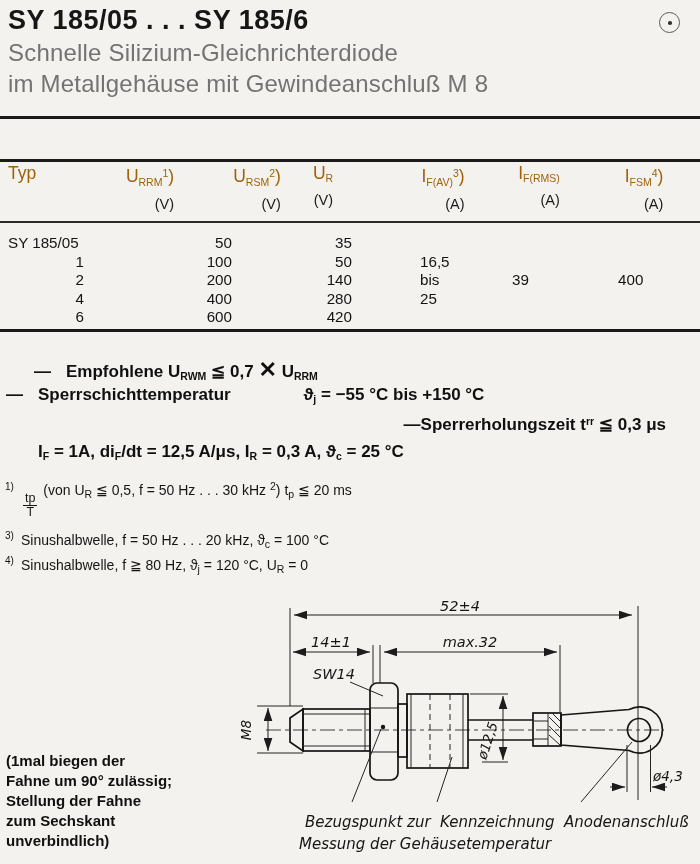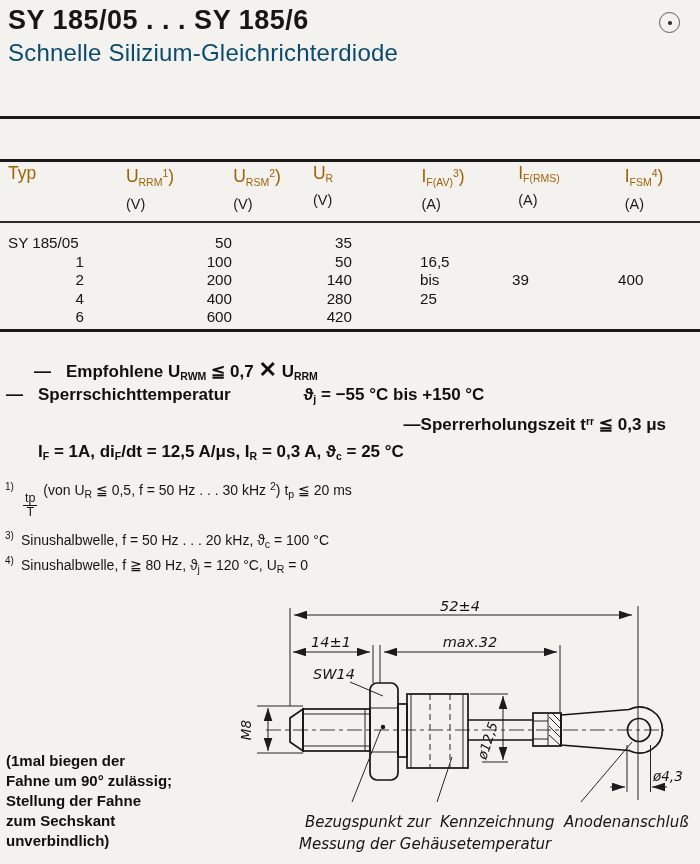--- a/index.html
+++ b/index.html
@@ -1,32 +1,32 @@
 <!DOCTYPE html>
 <html><head>
 <meta charset="utf-8">
 <style>
   html,body{margin:0;padding:0;}
   .page{position:relative;width:700px;height:864px;background:#f3f2ee;
         font-family:"Liberation Sans",sans-serif;color:#161616;overflow:hidden;}
   
   .title{position:absolute;left:8px;top:5px;font-size:27px;font-weight:bold;letter-spacing:.5px;}
-  .subtitle{position:absolute;left:8px;font-size:24px;font-weight:normal;letter-spacing:.2px;color:#0c4a6e;}
+  .subtitle{position:absolute;left:8px;font-size:24px;font-weight:normal;letter-spacing:.2px;color:#737373;}
   .s1{top:39px;} .s2{top:70px;}
   .corner{position:absolute;left:659px;top:12px;width:19px;height:19px;border:1.5px solid #5a5a5a;
           border-radius:50%;}
   .corner .dot{position:absolute;left:8px;top:8px;width:3.5px;height:3.5px;background:#333;border-radius:50%;}
   
   .rule{position:absolute;left:0;width:700px;background:#1a1a1a;}
   .r1{top:116px;height:3px;}
   .r2{top:159px;height:2.5px;}
   .r3{top:221px;height:1.6px;background:#2c2c2c;}
   .r4{top:329px;height:2.5px;}
   
-  .th{position:absolute;top:163px;text-align:left;transform:translateX(-50%);}
+  .th{position:absolute;top:163px;text-align:right;transform:translateX(-50%);}
   .th.typ{transform:none;text-align:left;}
   .sym{font-size:17.5px;color:#a16207;line-height:20px;}
   .unit{font-size:14.5px;margin-top:4px;color:#1b1b1b;}
   .sb{font-size:10.5px;vertical-align:-0.32em;letter-spacing:0;}
   .sp{font-size:10.5px;vertical-align:0.5em;}
   .colv{position:absolute;top:234px;font-size:15.2px;line-height:18.6px;color:#141414;}
   .colv div{height:18.6px;}
   .typcol{left:8px;width:96px;}
   .typcol .tnum{text-align:right;width:76px;}
   .c-urrm{left:130px;width:102px;text-align:right;}
@@ -56,20 +56,21 @@
   .svgtxt{font-family:"DejaVu Sans",sans-serif;font-style:italic;fill:#161616;}
   .dimt{font-size:14.5px;} .lblt{font-size:15px;} .smt{font-size:13.5px;}
 </style>
 </head>
 <body>
 
 <div class="page">
 
   <div class="title">SY 185/05 . . . SY 185/6</div>
   <div class="subtitle s1">Schnelle Silizium-Gleichrichterdiode</div>
+  <div class="subtitle s2">im Metallgehäuse mit Gewindeanschluß M 8</div>
   <div class="corner">
       <span class="dot"></span>
     </div>
 
   <div class="rule r1"></div>
   <div class="rule r2"></div>
   <div class="rule r3"></div>
   <div class="rule r4"></div>
 
   <div>

